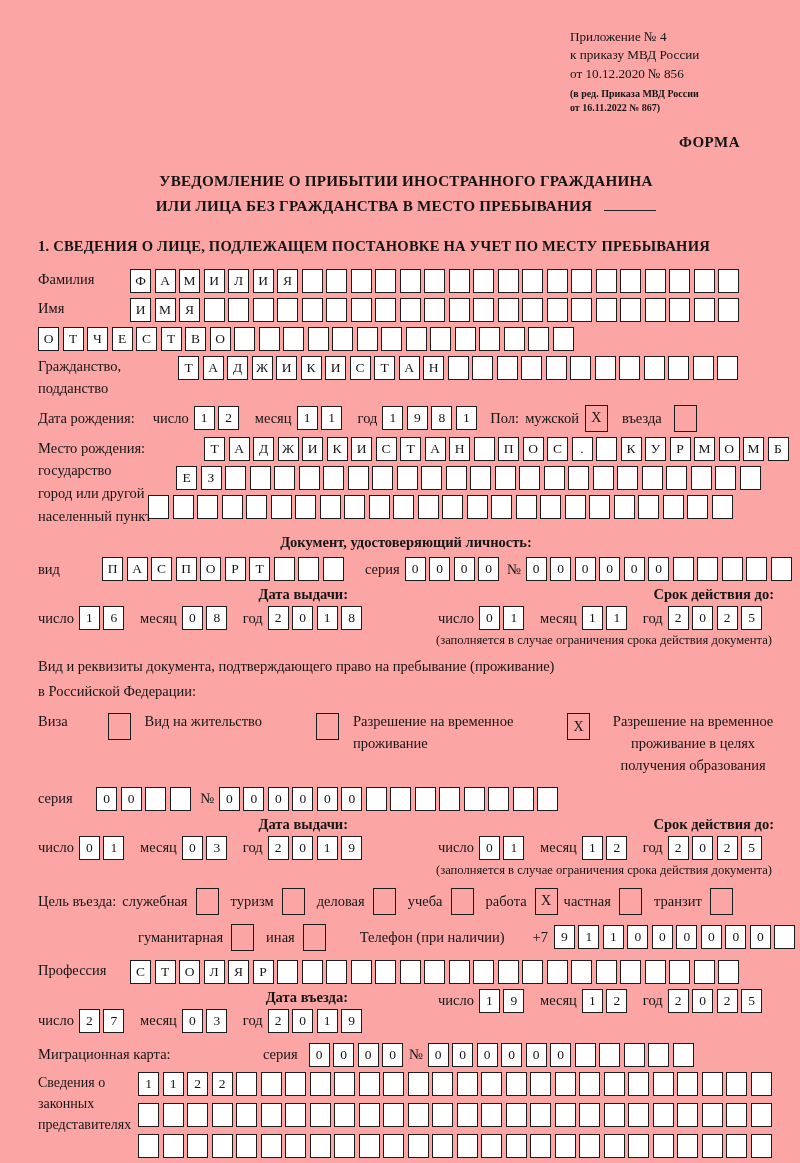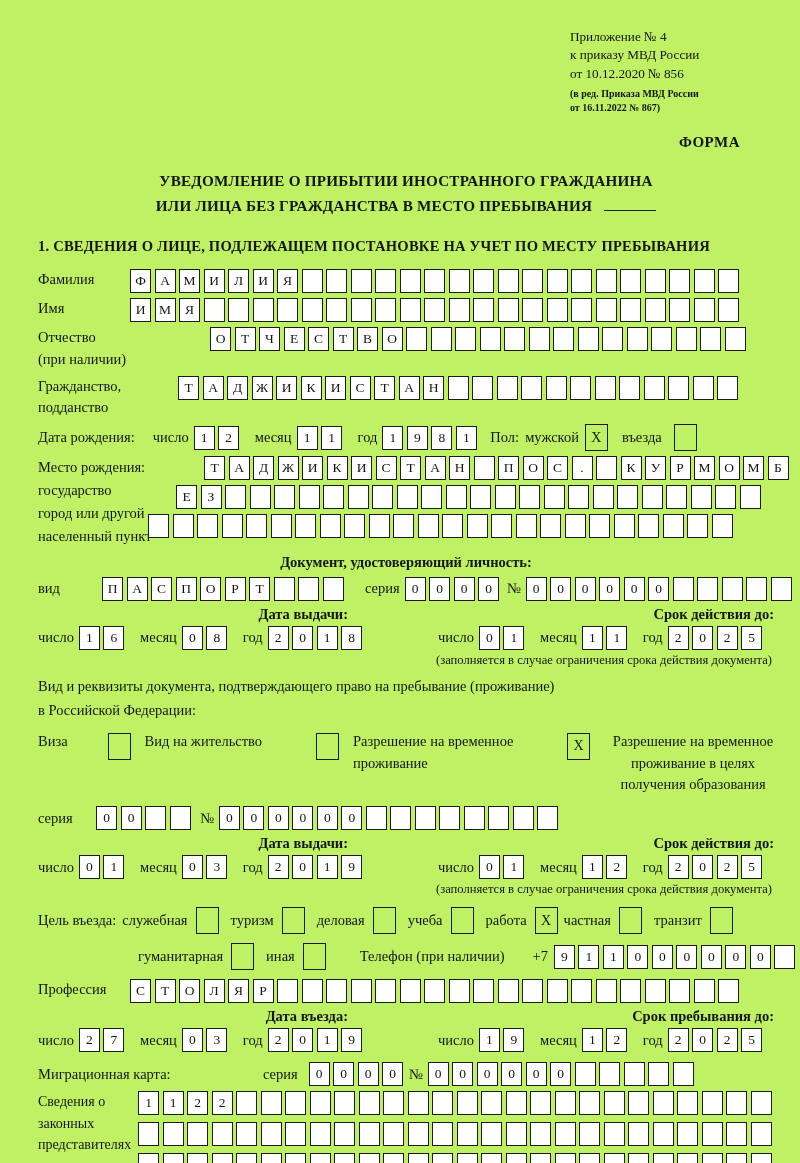--- a/index.html
+++ b/index.html
@@ -1,17 +1,17 @@
 <!DOCTYPE html>
 <html><head>
 <meta charset="utf-8">
 <style>
   html,body{margin:0;padding:0;background:#f0f0f0;}
   .page{
-    position:relative;width:800px;height:1163px;margin:0 auto;background:#bef264;color:#151515;
+    position:relative;width:800px;height:1163px;margin:0 auto;background:#fca5a5;color:#151515;
     font-family:"Liberation Serif","DejaVu Serif",serif;font-size:14.5px;
     padding:28px 26px 0 38px;box-sizing:border-box;overflow:hidden;white-space:nowrap;
   }
   
   .hdr{width:192px;margin-left:auto;margin-right:12px;text-align:left;font-size:13.2px;line-height:1.4;white-space:normal;}
   .hdr .sub{font-size:10px;margin-top:4px;line-height:1.35;font-weight:bold;}
   .forma{font-weight:bold;text-align:right;padding-right:34px;margin-top:20px;font-size:15px;letter-spacing:.5px;}
   
   .title{text-align:center;font-weight:bold;font-size:15.2px;line-height:1.6;margin-top:18px;letter-spacing:.2px;}
   .tblank{display:inline-block;width:52px;border-bottom:1.8px solid #222;margin-left:12px;height:14px;vertical-align:baseline;}
@@ -145,24 +145,20 @@
         <span class="cell"></span>
         <span class="cell"></span>
         <span class="cell"></span>
         <span class="cell"></span>
         <span class="cell"></span>
         <span class="cell"></span>
       </span>
   </div>
 
   <div class="frow">
-    <span class="lbl w172 lbl2">
-      <span>Отчество</span><br>
-      <span>(при наличии)</span>
-    </span>
     <span class="cells">
         <span class="cell">О</span>
         <span class="cell">Т</span>
         <span class="cell">Ч</span>
         <span class="cell">Е</span>
         <span class="cell">С</span>
         <span class="cell">Т</span>
         <span class="cell">В</span>
         <span class="cell">О</span>
         <span class="cell"></span>
@@ -601,21 +597,20 @@
         <span class="dlbl">год</span>
         <span class="cells">
             <span class="cell">2</span>
             <span class="cell">0</span>
             <span class="cell">1</span>
             <span class="cell">9</span>
           </span>
       </div>
     </div>
     <div class="dcol2">
-      <div class="dhead b">Срок пребывания до:</div>
       <div class="dline">
         <span class="dlblf">число</span>
         <span class="cells">
             <span class="cell">1</span>
             <span class="cell">9</span>
           </span>
         <span class="dlbl">месяц</span>
         <span class="cells">
             <span class="cell">1</span>
             <span class="cell">2</span>

